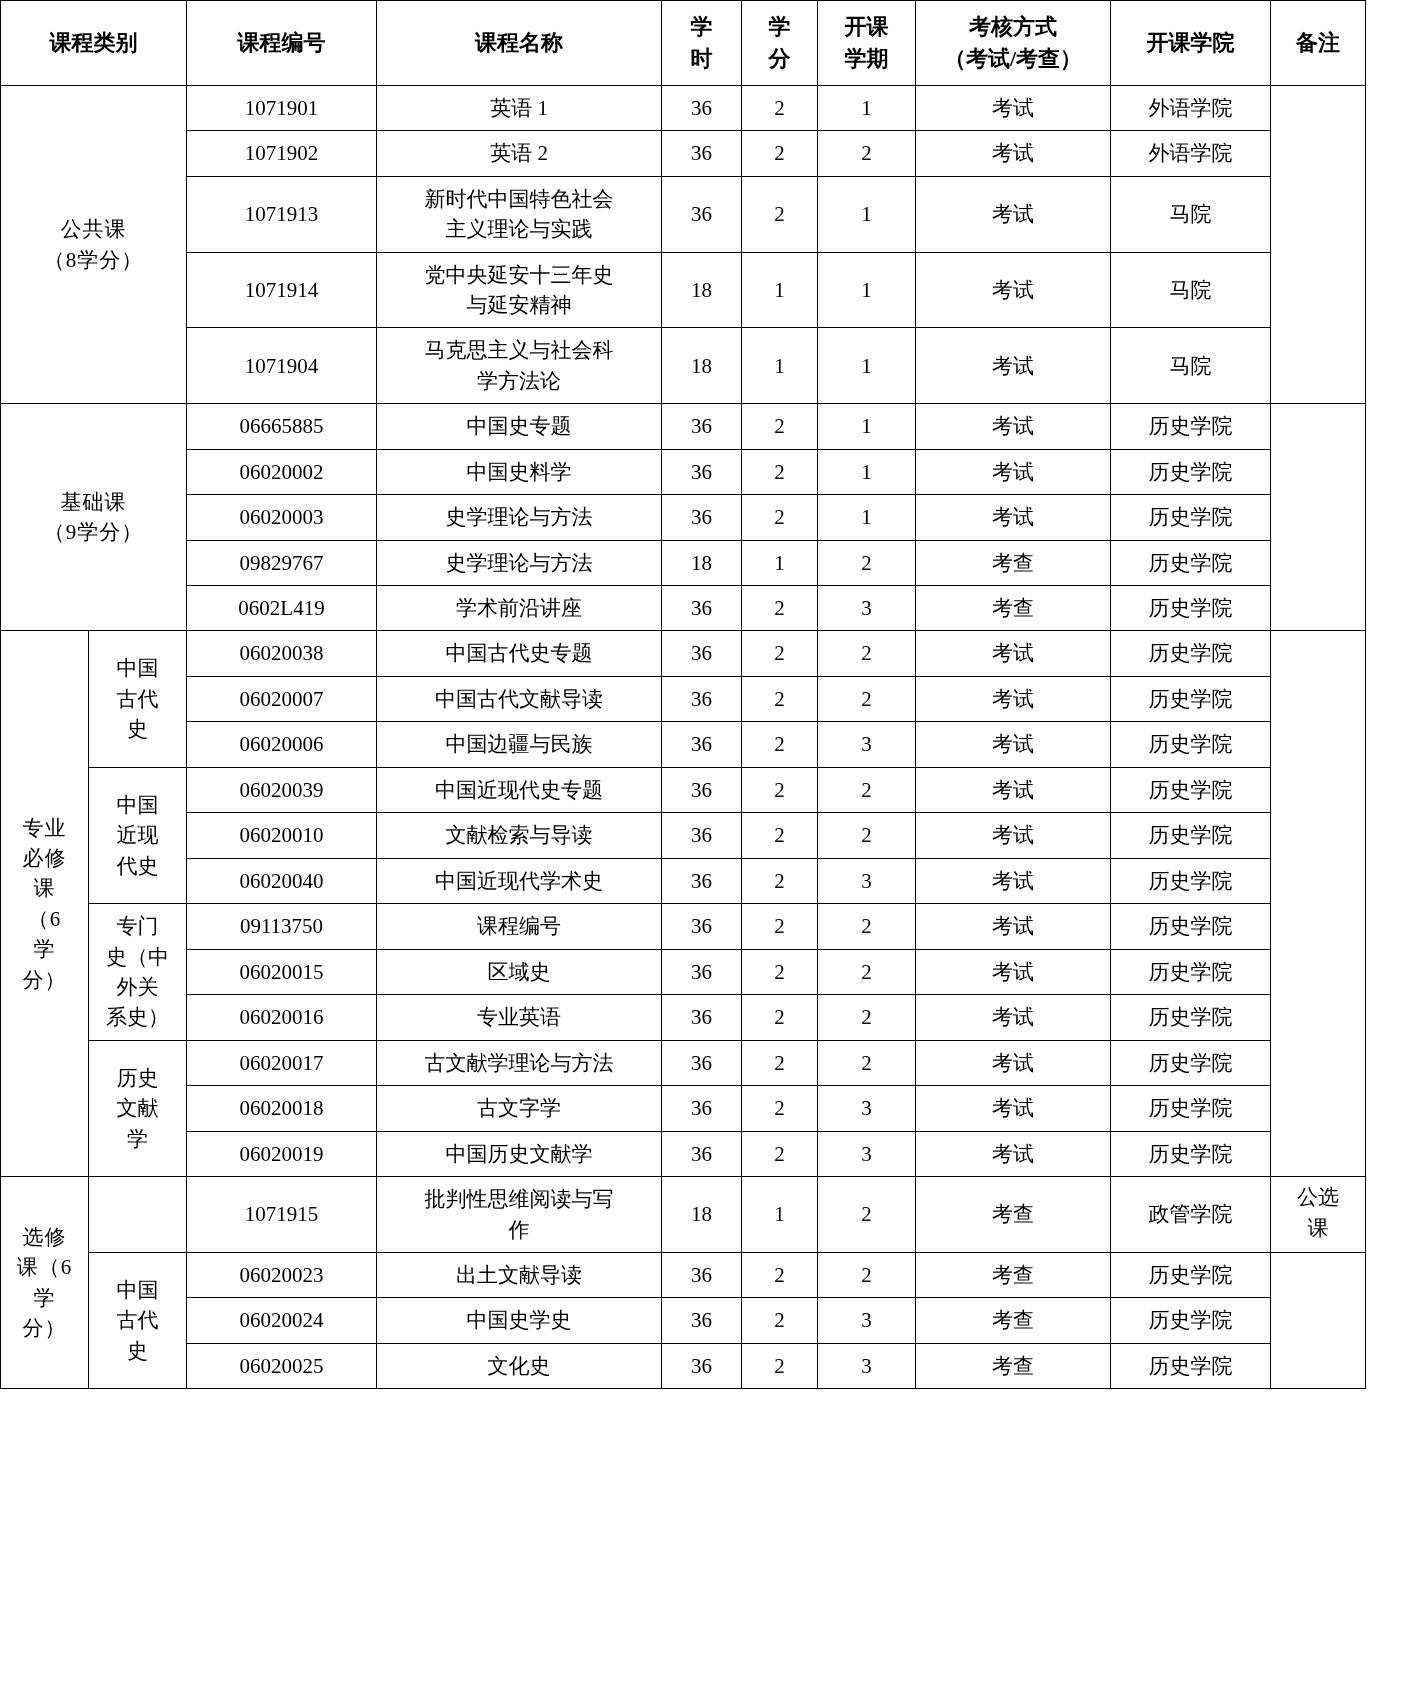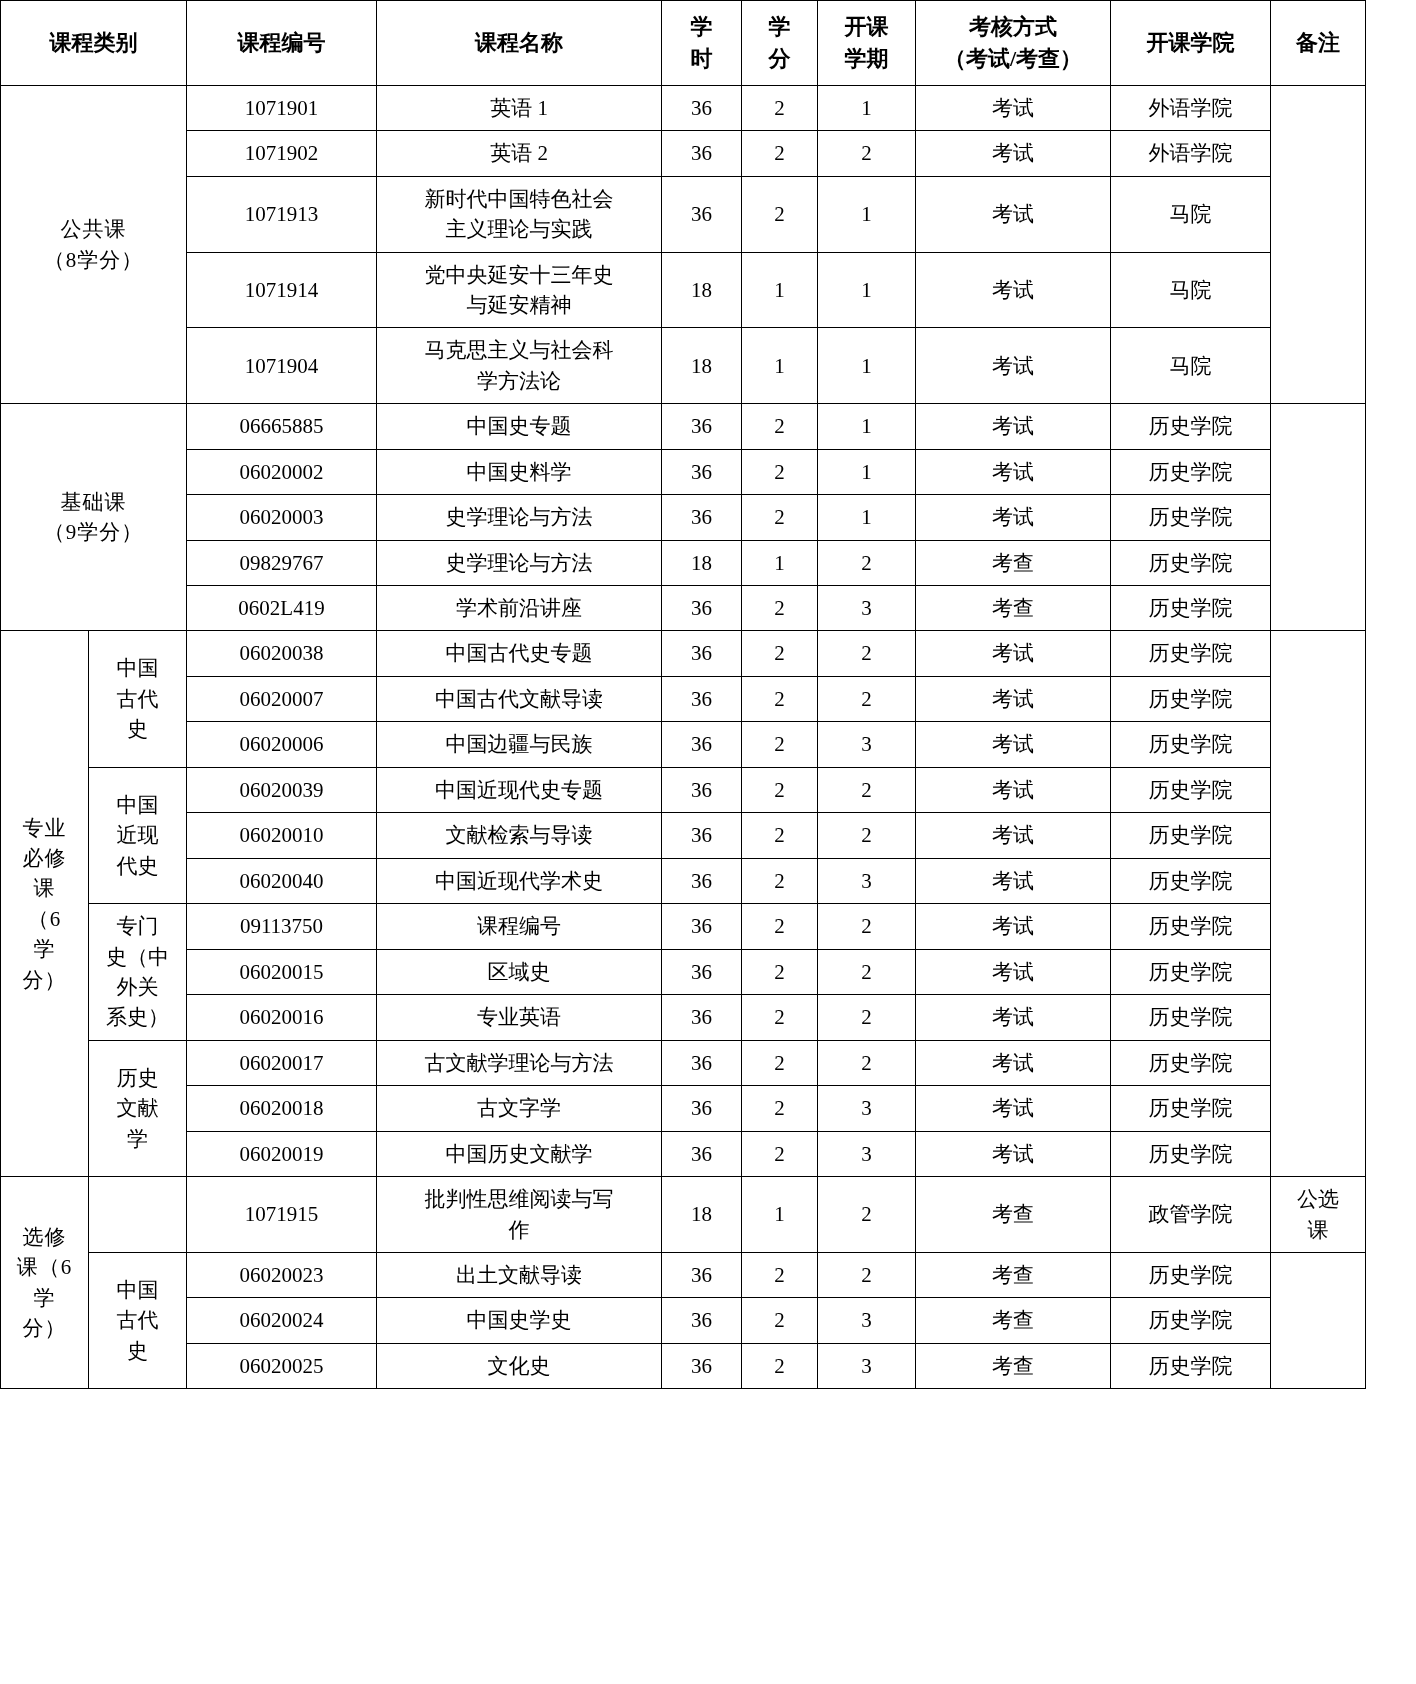--- a/index.html
+++ b/index.html
@@ -53,21 +53,21 @@
     line-height: 1.55;
   }
   .name-cell {
     font-size: 21px;
     line-height: 1.5;
     padding-left: 6px;
     padding-right: 6px;
     margin-top: 30px;
   }
   .hdr-two-line { line-height: 1.3; }
-  .small-note { font-size: 21px; line-height: 1.4; }
+  .small-note { font-size: 21px; line-height: 1.4; font-family: Liberation Mono, monospace; }
 </style>
 </head>
 <body>
 
 <table id="course-table">
   <colgroup>
     <col class="col-cat">
       <col class="col-sub">
       <col class="col-code">
       <col class="col-name">

